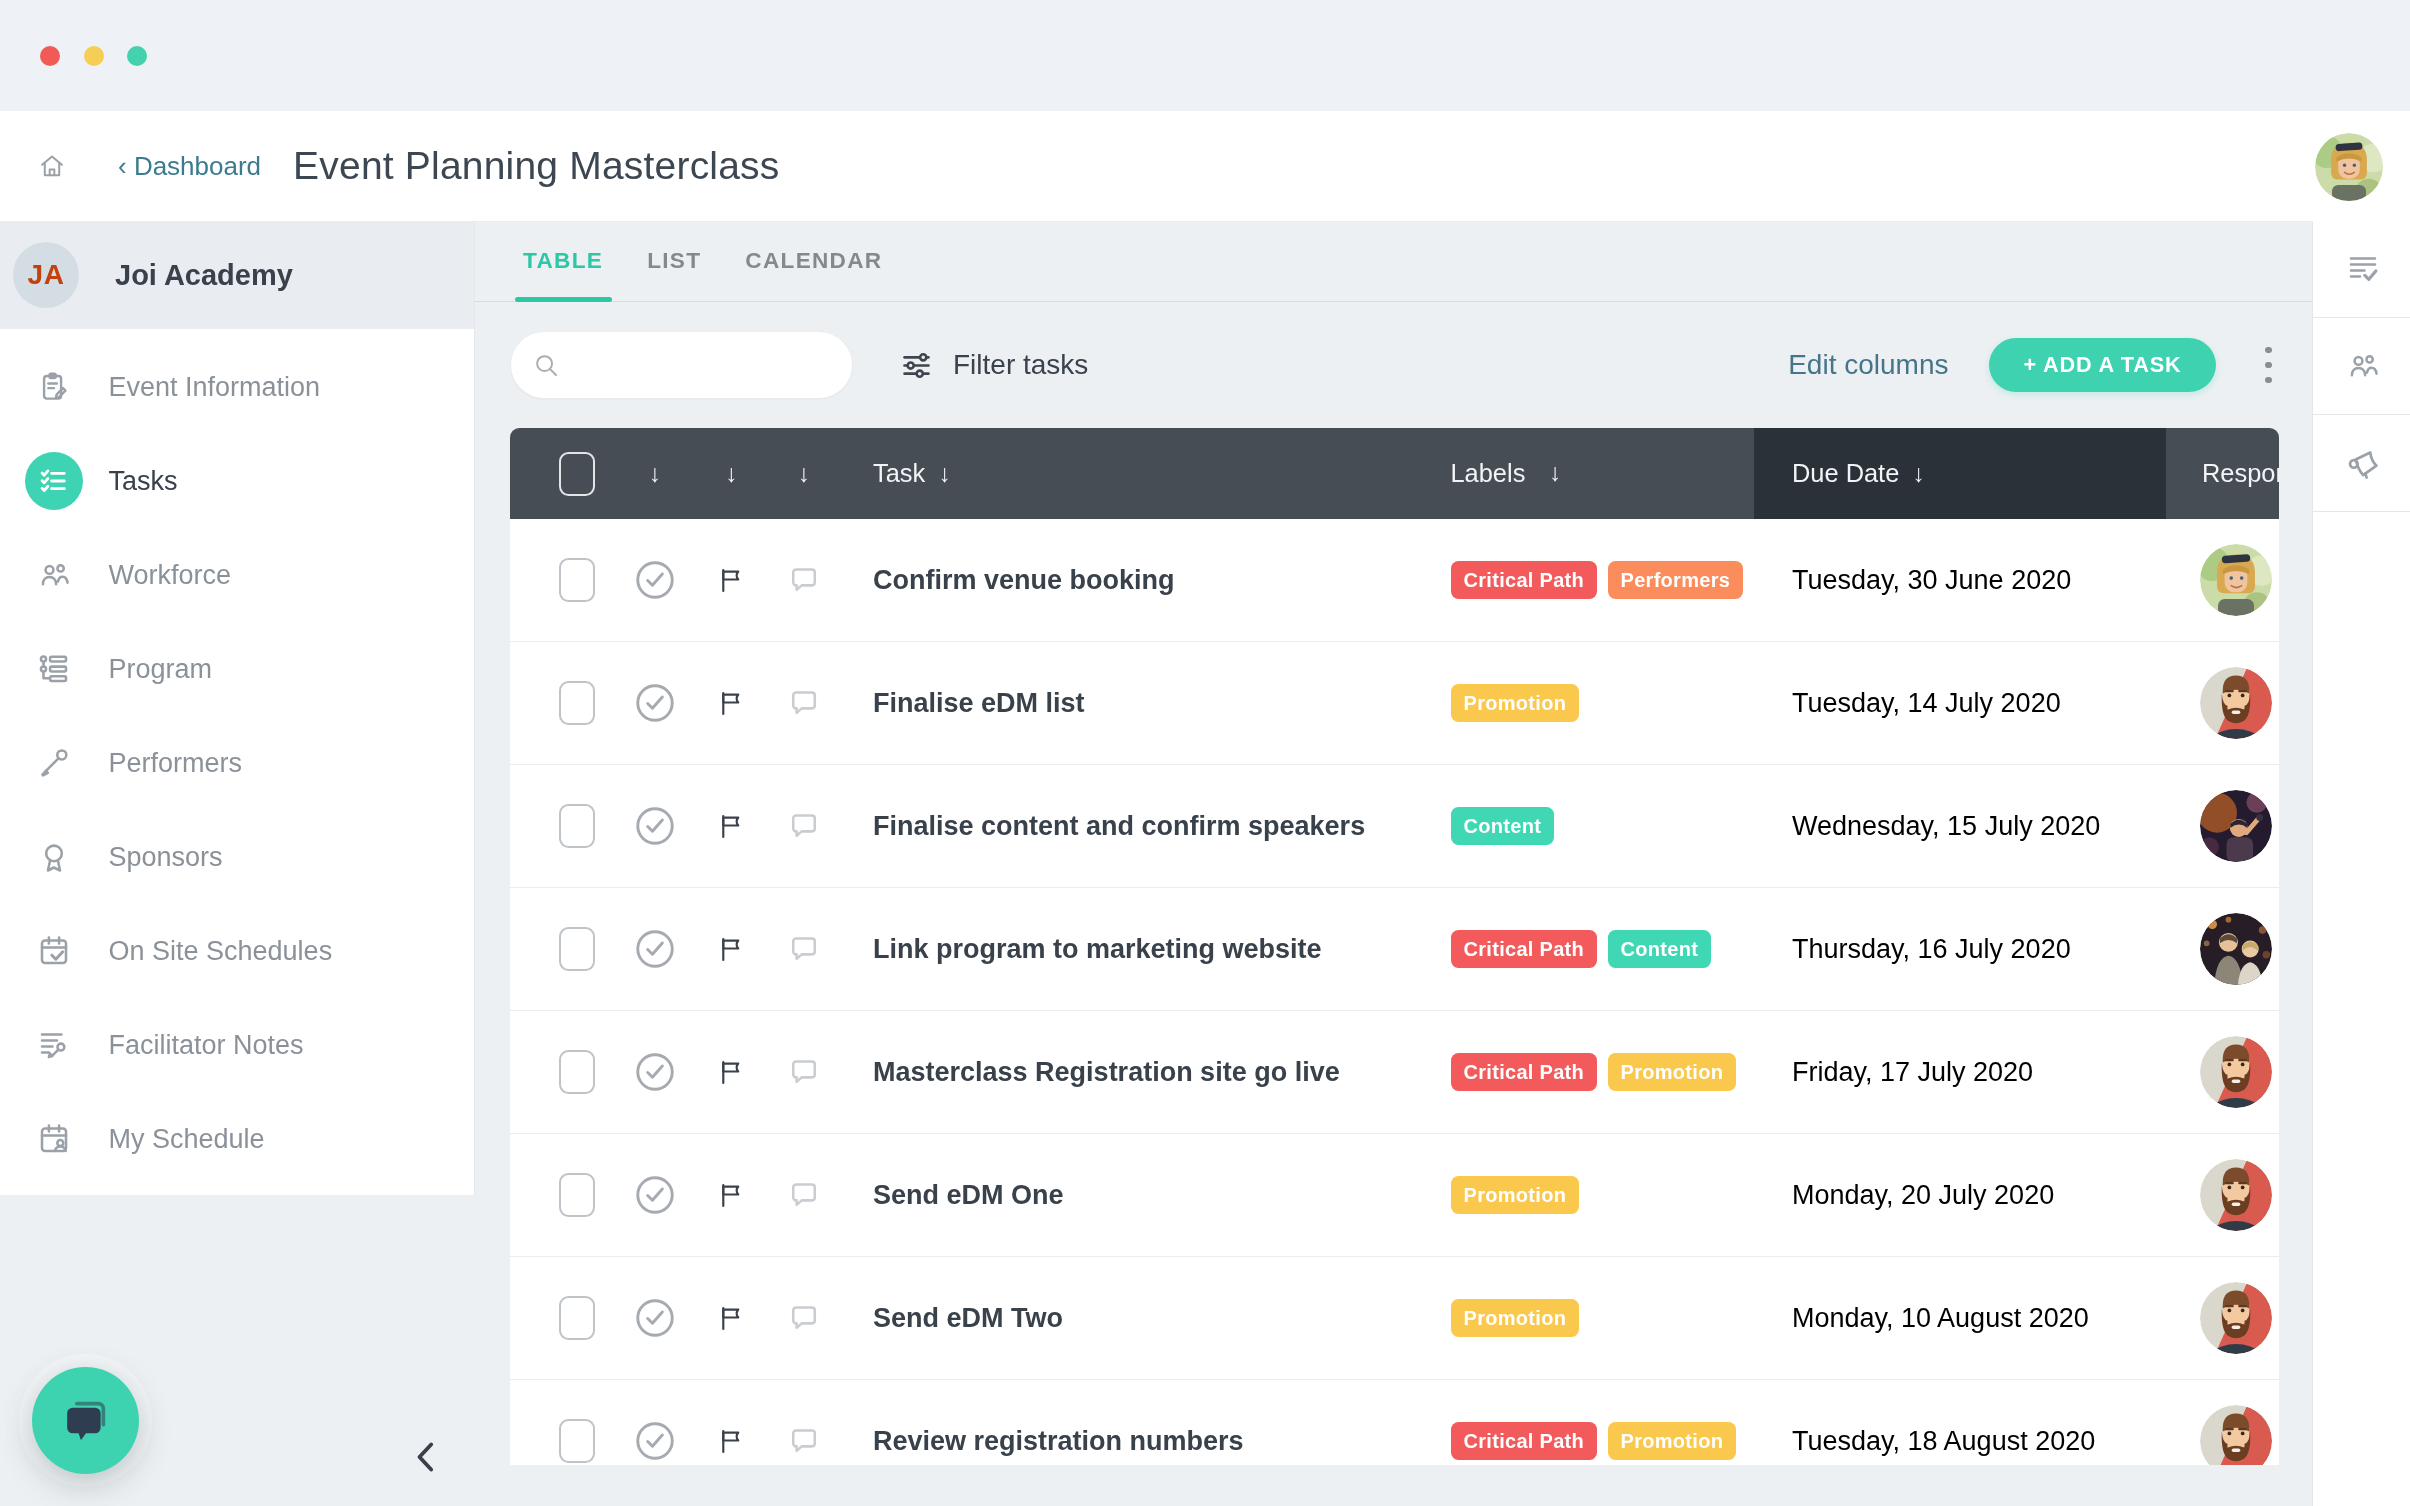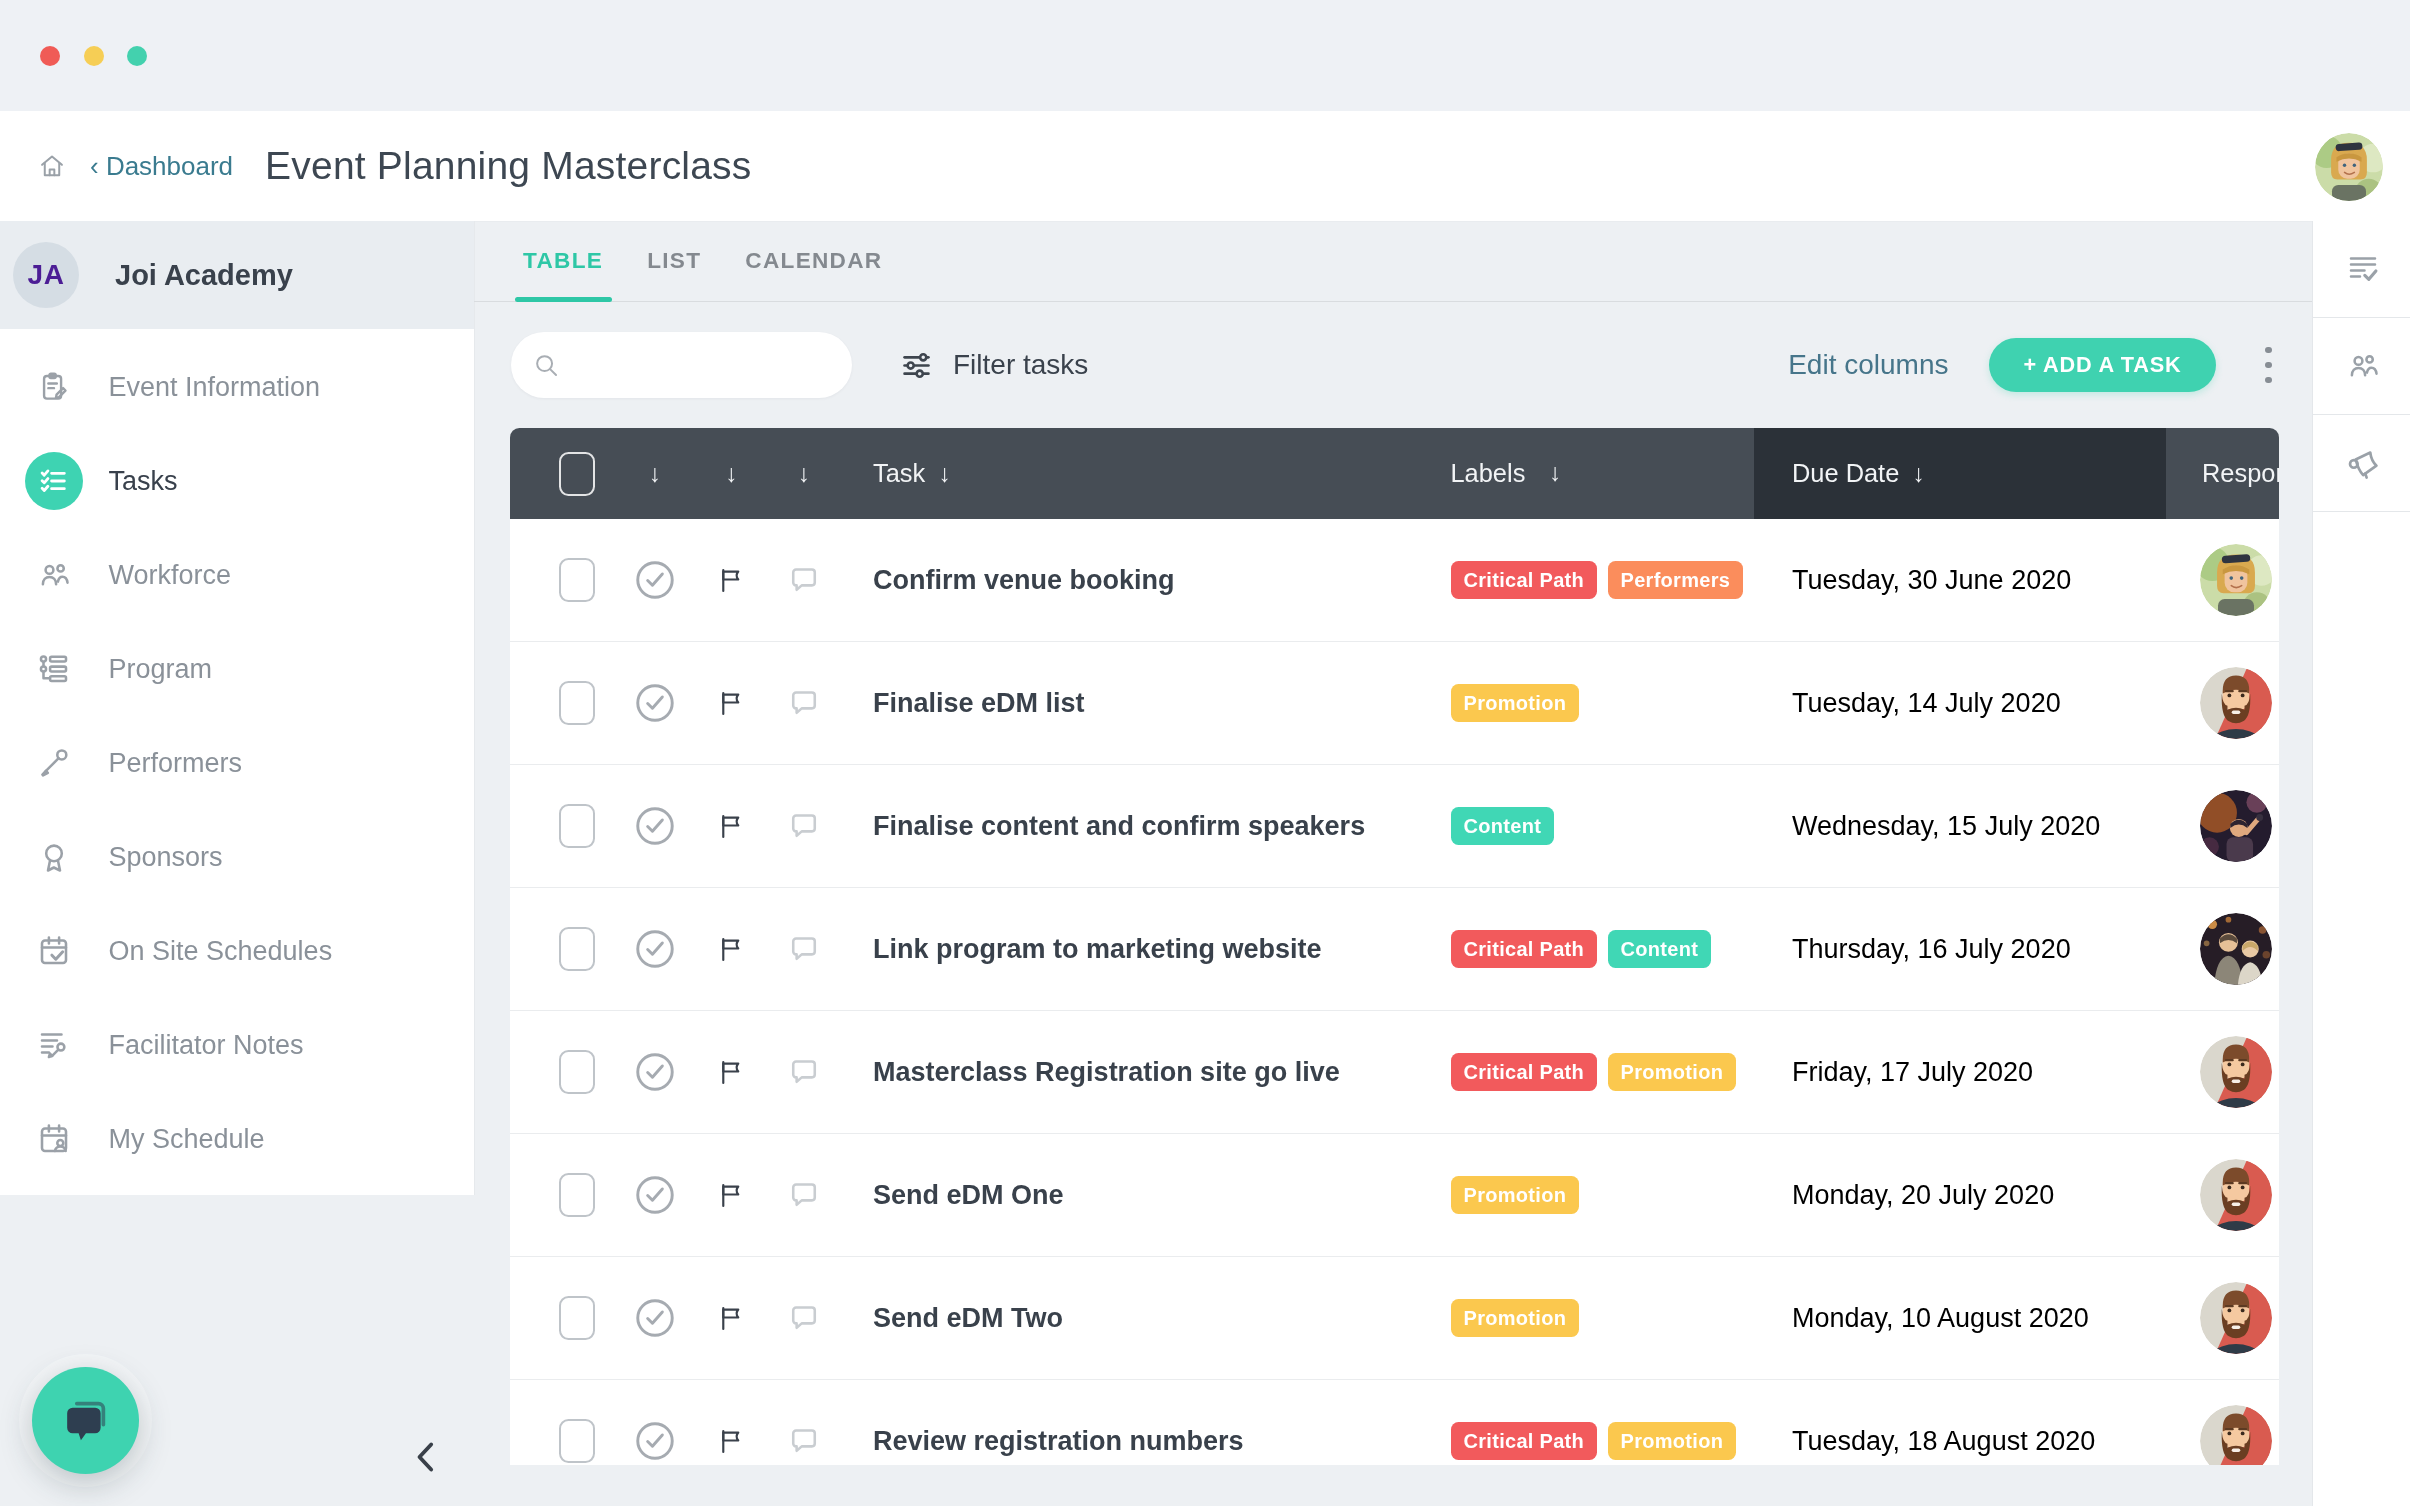--- a/index.html
+++ b/index.html
@@ -12,30 +12,30 @@
   .icn svg{display:block;}
 
   
   .topbar{position:absolute;left:0;top:0;width:2411px;height:111px;background:#EEF1F5;}
   .lights{position:absolute;left:40px;top:46px;display:flex;gap:23.5px;}
   .light{width:20px;height:20px;border-radius:50%;}
 
   .appheader{position:absolute;left:0;top:111px;width:2411px;height:110px;background:#FFFFFF;
     border-bottom:0.9px solid #E9ECEF;display:flex;align-items:center;}
   .home-btn{margin-left:38px;color:#9AA1A8;cursor:pointer;}
-  .breadcrumb{margin-left:24px;font-size:26px;color:#3A7B8F;cursor:pointer;white-space:nowrap;}
+  .breadcrumb{margin-left:52px;font-size:26px;color:#3A7B8F;cursor:pointer;white-space:nowrap;}
   .page-title{margin-left:32px;font-size:39px;font-weight:500;color:#3D4752;white-space:nowrap;letter-spacing:0.2px;}
   .user-avatar{position:absolute;right:28px;top:21.7px;width:68px;height:68px;border-radius:50%;overflow:hidden;cursor:pointer;}
   .user-avatar svg{width:100%;height:100%;}
 
   
   .sidebar{position:absolute;left:0;top:221px;width:474px;height:974px;background:#fff;
     border-right:0.9px solid #E6E9EC;}
   .orgband{height:108px;background:#E9EDF1;display:flex;align-items:center;padding-left:13px;}
-  .org-avatar{width:66px;height:66px;border-radius:50%;background:#D5DDE4;color:#4c1d95;
+  .org-avatar{width:66px;height:66px;border-radius:50%;background:#D5DDE4;color:#c2410c;
     display:flex;align-items:center;justify-content:center;font-size:28px;font-weight:700;letter-spacing:0.5px;}
   .org-name{margin-left:36px;font-size:29px;font-weight:600;color:#39414C;}
   .nav{padding-top:11.3px;}
   .side-item{height:94px;display:flex;align-items:center;padding-left:24.5px;cursor:pointer;}
   .side-ic{width:58px;height:58px;display:flex;align-items:center;justify-content:center;color:#9BA1A8;}
   .side-item .lbl{margin-left:26px;font-size:27px;color:#8A9199;}
   .side-item.active .side-ic{background:#3ED3B2;border-radius:50%;color:#fff;}
   .side-item.active .lbl{color:#39414C;font-weight:500;}
   .collapse-chevron{position:absolute;left:407px;top:1437px;color:#394049;cursor:pointer;}
 

